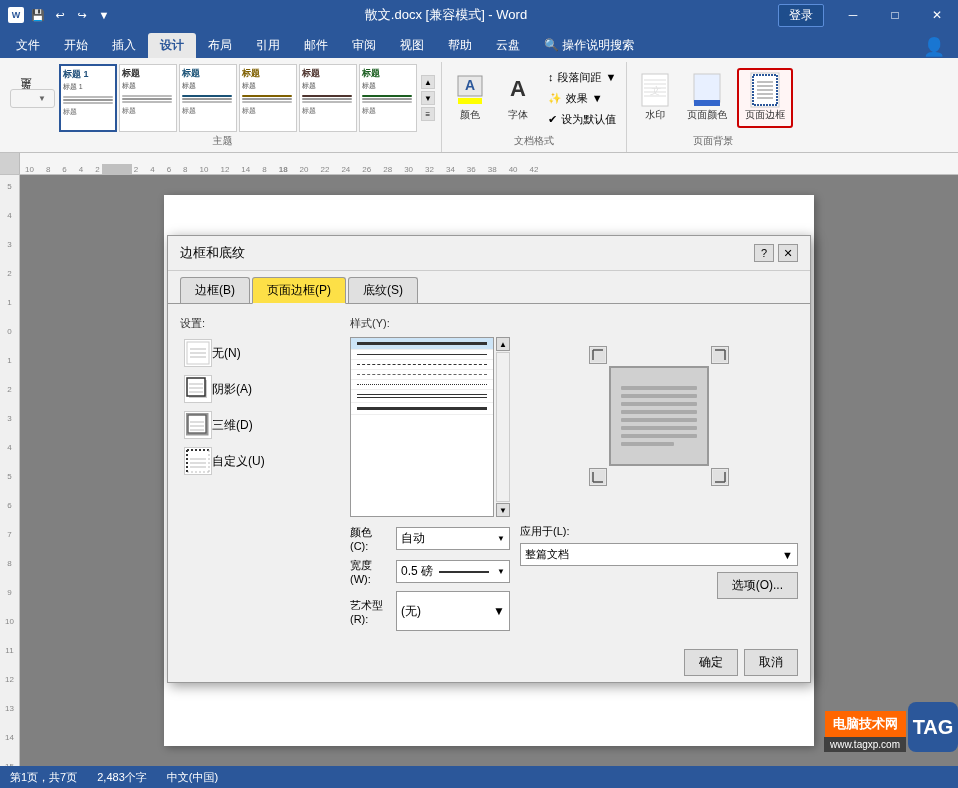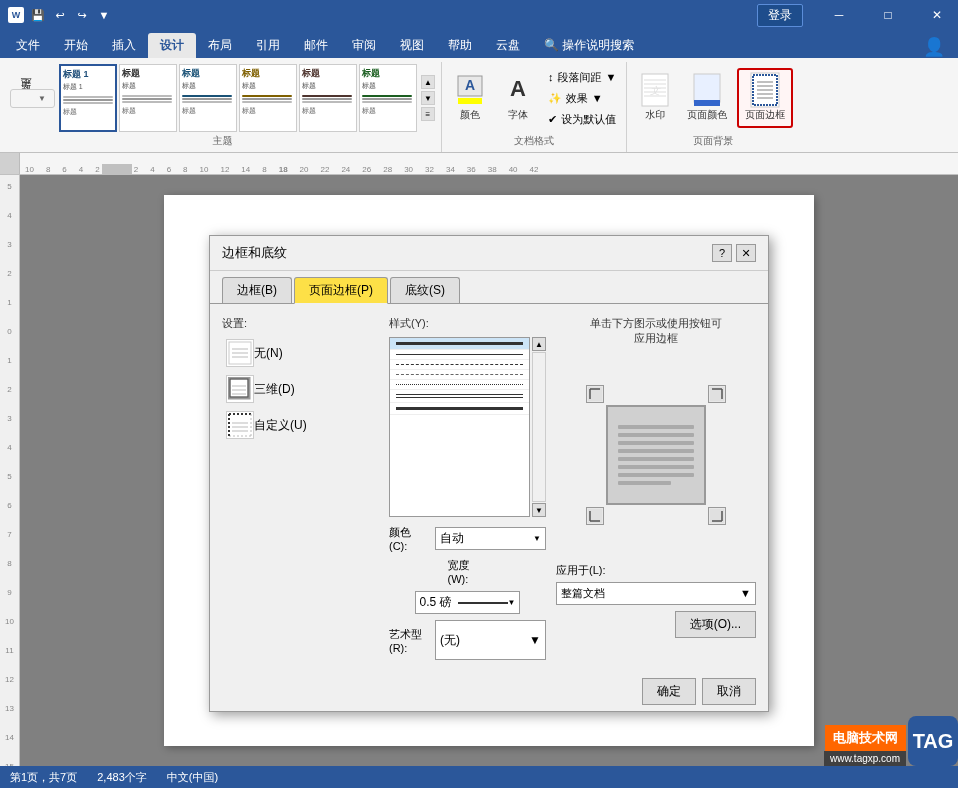--- a/index.html
+++ b/index.html
@@ -10,21 +10,21 @@
       background: #2b579a;
       height: 30px;
       display: flex;
       align-items: center;
       justify-content: space-between;
       padding: 0 8px;
       color: white;
     }
     .title-bar-left { display: flex; align-items: center; gap: 4px; }
     .title-bar-center { flex: 1; text-align: center; font-size: 13px; }
-    .title-bar-right { display: flex; align-items: center; gap: 23px; }
+    .title-bar-right { display: flex; align-items: center; gap: 16px; }
     .title-icon { width: 16px; height: 16px; background: #fff; border-radius: 2px; display: inline-flex; align-items: center; justify-content: center; color: #2b579a; font-size: 9px; font-weight: bold; }
     .title-btn { width: 26px; height: 22px; display: flex; align-items: center; justify-content: center; cursor: pointer; color: white; font-size: 12px; }
     .qs-toolbar { display: flex; gap: 2px; align-items: center; }
     .qs-btn { width: 20px; height: 20px; display: flex; align-items: center; justify-content: center; color: white; font-size: 11px; cursor: pointer; }
     .login-btn { background: #1e4d8c; border: 1px solid #5b8dd9; color: white; padding: 2px 10px; font-size: 12px; cursor: pointer; border-radius: 2px; }
 
     
     .ribbon-tabs {
       background: #2b579a;
       height: 28px;
@@ -141,21 +141,21 @@
       top: 0; left: 0; right: 0; bottom: 0;
       display: flex;
       align-items: flex-start;
       justify-content: center;
       padding-top: 60px;
     }
     .dialog {
       background: #f0f0f0;
       border: 1px solid #999;
       box-shadow: 3px 3px 12px rgba(0,0,0,0.4);
-      width: 560px;
+      width: 644px;
       font-size: 12px;
     }
     .dialog-title-bar {
       background: #f0f0f0;
       padding: 8px 12px;
       display: flex;
       align-items: center;
       justify-content: space-between;
       border-bottom: 1px solid #ccc;
     }
@@ -229,21 +229,21 @@
       display: flex;
       align-items: center;
     }
     .style-item.selected { background: #cce4f7; }
 
     .color-row { display: flex; align-items: center; gap: 6px; margin-top: 8px; }
     .color-label { font-size: 11px; width: 40px; }
     .color-select { flex: 1; border: 1px solid #999; padding: 2px 4px; background: white; display: flex; align-items: center; justify-content: space-between; cursor: pointer; }
     .color-select-arrow { font-size: 8px; }
 
-    .width-row { display: flex; align-items: center; gap: 6px; margin-top: 6px; flex-direction: column; }
+    .width-row { display: flex; align-items: center; gap: 6px; margin-top: 6px; }
     .width-label { font-size: 11px; width: 40px; }
     .width-select { flex: 1; border: 1px solid #999; padding: 2px 4px; background: white; display: flex; align-items: center; justify-content: space-between; cursor: pointer; }
 
     .art-row { display: flex; align-items: center; gap: 6px; margin-top: 6px; }
     .art-label { font-size: 11px; width: 40px; }
     .art-select { flex: 1; border: 1px solid #999; padding: 2px 4px; background: white; height: 40px; cursor: pointer; display: flex; align-items: center; justify-content: space-between; }
 
     
     .dialog-right { flex: 1; }
     .preview-hint { font-size: 11px; color: #333; text-align: center; margin-bottom: 8px; line-height: 1.4; }
@@ -299,21 +299,21 @@
       font-size: 11px;
       gap: 20px;
       position: fixed;
       bottom: 0;
       width: 958px;
     }
 
     
     .tag-watermark {
       position: fixed;
-      bottom: 22px;
+      bottom: 36px;
       right: 0;
       display: flex;
       align-items: flex-end;
       justify-content: flex-end;
     }
     .tag-text-box {
       background: #ff6600;
       color: white;
       font-size: 13px;
       font-weight: bold;
@@ -346,20 +346,21 @@
 <div class="title-bar">
   <div class="title-bar-left">
     <div class="title-icon">W</div>
     <div class="qs-toolbar">
       <div class="qs-btn" title="保存">💾</div>
       <div class="qs-btn" title="撤销">↩</div>
       <div class="qs-btn" title="恢复">↪</div>
       <div class="qs-btn" title="自定义">▼</div>
     </div>
   </div>
+  <div class="title-bar-center">散文.docx [兼容模式] - Word</div>
   <div class="title-bar-right">
     <button class="login-btn">登录</button>
     <div class="title-btn">─</div>
     <div class="title-btn">□</div>
     <div class="title-btn close">✕</div>
   </div>
 </div>
 
 <div class="ribbon-tabs">
   <div class="ribbon-tab">文件</div>
@@ -685,20 +686,32 @@
                     <rect x="1" y="1" width="22" height="22" fill="white" stroke="#ccc" stroke-width="1"></rect>
                     <line x1="4" y1="8" x2="20" y2="8" stroke="#bbb" stroke-width="1"></line>
                     <line x1="4" y1="12" x2="20" y2="12" stroke="#bbb" stroke-width="1"></line>
                     <line x1="4" y1="16" x2="20" y2="16" stroke="#bbb" stroke-width="1"></line>
                   </svg>
                 </div>
                 <span>无(N)</span>
               </div>
 
 
+              <div class="setting-item">
+                <div class="setting-icon">
+                  <svg width="24" height="24" viewBox="0 0 24 24">
+                    <rect x="3" y="3" width="18" height="18" fill="#ccc"></rect>
+                    <rect x="1" y="1" width="18" height="18" fill="white" stroke="#333" stroke-width="1.5"></rect>
+                    <line x1="3" y1="7" x2="17" y2="7" stroke="#bbb" stroke-width="1"></line>
+                    <line x1="3" y1="11" x2="17" y2="11" stroke="#bbb" stroke-width="1"></line>
+                    <line x1="3" y1="15" x2="17" y2="15" stroke="#bbb" stroke-width="1"></line>
+                  </svg>
+                </div>
+                <span>阴影(A)</span>
+              </div>
 
               <div class="setting-item">
                 <div class="setting-icon">
                   <svg width="24" height="24" viewBox="0 0 24 24">
                     <rect x="1" y="1" width="20" height="20" fill="white"></rect>
                     <rect x="1" y="1" width="20" height="20" fill="none" stroke="#999" stroke-width="3"></rect>
                     <rect x="2" y="2" width="18" height="18" fill="none" stroke="#555" stroke-width="1"></rect>
                     <line x1="4" y1="9" x2="18" y2="9" stroke="#bbb" stroke-width="1"></line>
                     <line x1="4" y1="13" x2="18" y2="13" stroke="#bbb" stroke-width="1"></line>
                     <line x1="4" y1="17" x2="18" y2="17" stroke="#bbb" stroke-width="1"></line>
@@ -781,21 +794,20 @@
             <div class="art-row">
               <div class="art-label">艺术型(R):</div>
               <div class="art-select">
                 <span>(无)</span>
                 <span>▼</span>
               </div>
             </div>
           </div>
 
           <div class="dialog-right">
-            <div class="preview-hint">单击下方图示或使用按钮可<br>应用边框</div>
 
             <div style="position:relative;width:200px;height:200px;margin:0 auto;">
 
               <div class="preview-corner-btn" style="left:30px;top:30px;">
                 <svg width="14" height="14" viewBox="0 0 14 14">
                   <rect x="0" y="0" width="14" height="14" fill="#e0e0e0"></rect>
                   <line x1="2" y1="2" x2="12" y2="2" stroke="#555" stroke-width="1.5"></line>
                   <line x1="2" y1="2" x2="2" y2="12" stroke="#555" stroke-width="1.5"></line>
                 </svg>
               </div>

